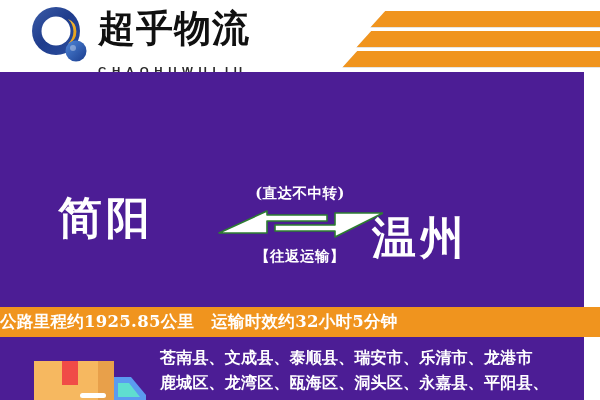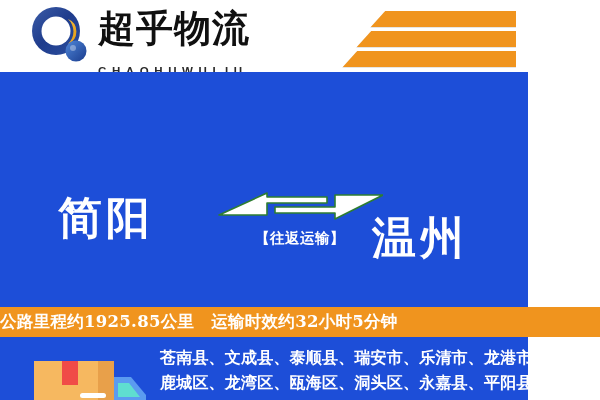--- a/index.html
+++ b/index.html
@@ -15,21 +15,21 @@
     width: 600px;
     height: 400px;
     overflow: hidden;
     background: #ffffff;
   }
 
   
   #header {
     position: absolute;
     left: 0; top: 0;
-    width: 516px;
+    width: 600px;
     height: 72px;
     background: #ffffff;
     overflow: hidden;
   }
   #logo-group {
     position: absolute;
     left: 30px;
     top: 6px;
     display: flex;
     align-items: flex-start;
@@ -78,23 +78,23 @@
   }
   #stripe-3 {
     top: 51px; left: 350px; width: 272px;
     transform: skewX(-42deg);
   }
 
   
   #body-panel {
     position: absolute;
     left: 0; top: 72px;
-    width: 528px;
+    width: 584px;
     height: 328px;
-    background: #1d4ed8;
+    background: #4c1d95;
   }
 
   
   #route-row {
     position: absolute;
     left: 0; top: 0;
     width: 600px;
     height: 158px;
   }
   .city {
@@ -230,20 +230,21 @@
     <div class="stripe" id="stripe-2"></div>
     <div class="stripe" id="stripe-3"></div>
   </div>
 
   <div id="body-panel">
 
     <div id="route-row">
       <div class="city" id="city-origin">简阳</div>
 
       <div id="route-mid">
+        <div class="route-note">(直达不中转)</div>
 
         <div id="arrow-wrap">
           <svg id="arrow-svg" width="166" height="32" viewBox="0 0 166 32">
             <g stroke="#2E7D32" stroke-width="1.6" stroke-linejoin="round" fill="#FFFFFF">
               <polygon points="166,4 118,4 118,16 58,16 58,22 118,22 118,28 166,4"></polygon>
               <polygon points="2,24 50,24 50,12 110,12 110,6 50,6 50,2 2,24"></polygon>
             </g>
           </svg>
         </div>
 

